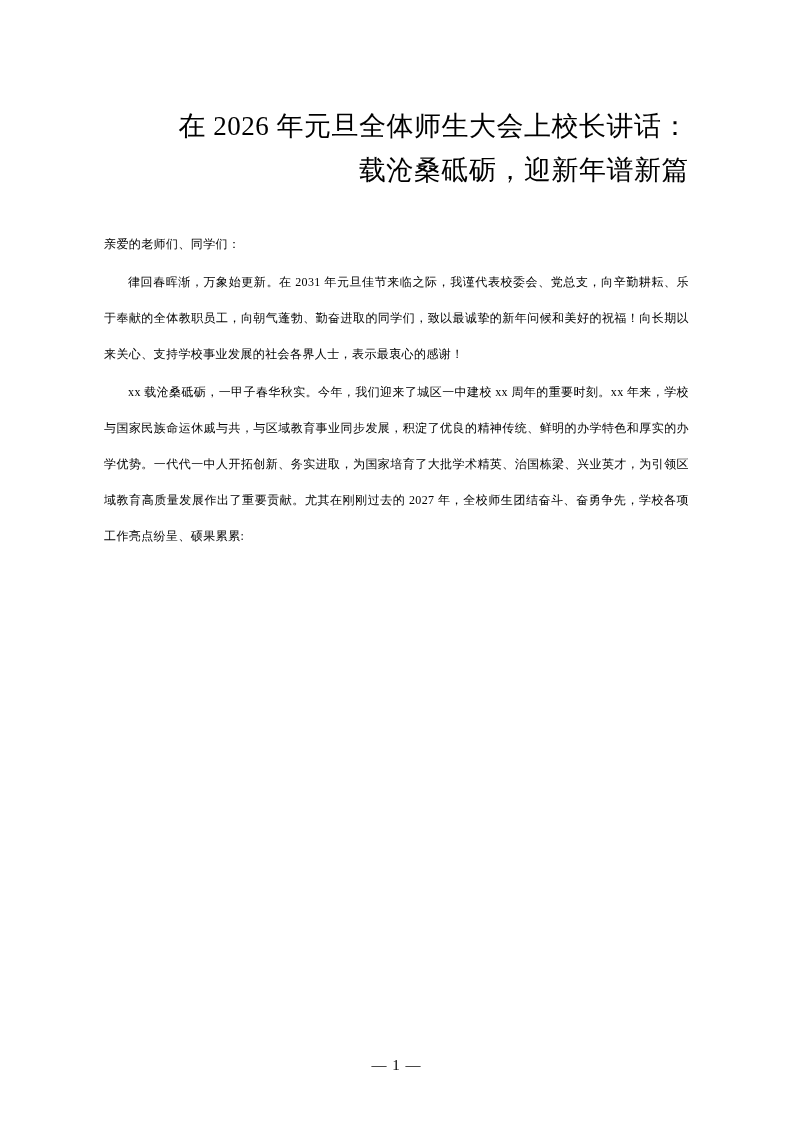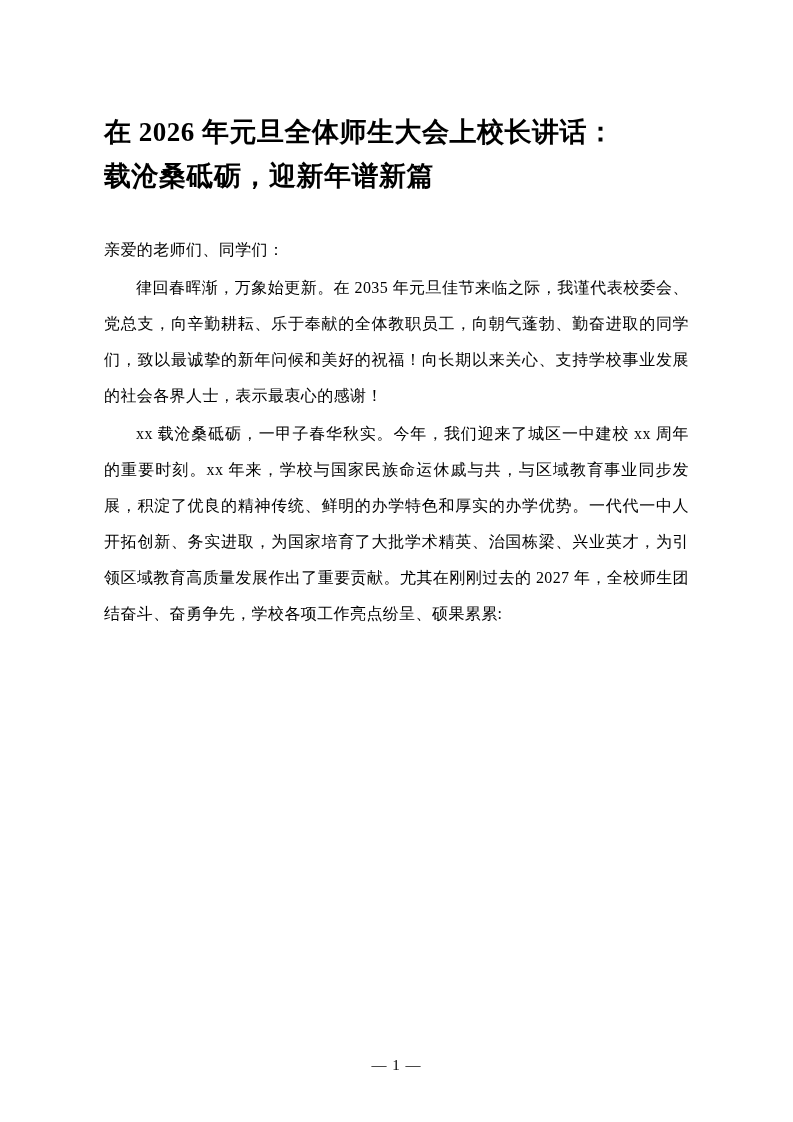--- a/index.html
+++ b/index.html
@@ -14,35 +14,35 @@
   .page {
     width: 793px;
     height: 1122px;
     box-sizing: border-box;
     position: relative;
     background: #ffffff;
     padding: 96px 104px 40px 104px;
     overflow: hidden;
   }
   .doc-title {
-    text-align: left;
-    font-weight: bold;
+    text-align: right;
+    font-weight: normal;
     font-size: 27px;
     line-height: 44px;
     letter-spacing: 0.5px;
-    margin: 14px 0 34px 0;
+    margin: 8px 0 34px 0;
     font-family: "Liberation Serif", "DejaVu Serif", serif;
   }
   .doc-title .title-line {
     display: block;
     white-space: nowrap;
   }
   .body-text p {
     margin: 0 0 2px 0;
-    font-size: 16px;
+    font-size: 12px;
     line-height: 36px;
     text-align: justify;
     text-justify: inter-ideograph;
     letter-spacing: 0.4px;
   }
   .indent-2 {
     text-indent: 2em;
   }
   .indent-0 {
     text-indent: 0;
@@ -63,19 +63,19 @@
 
 <div class="page">
 
   <h1 class="doc-title">
     <span class="title-line">在 2026 年元旦全体师生大会上校长讲话：</span>
     <span class="title-line">载沧桑砥砺，迎新年谱新篇</span>
   </h1>
 
   <div class="body-text">
     <p class="indent-0">亲爱的老师们、同学们：</p>
-    <p class="indent-2">律回春晖渐，万象始更新。在 2035 年元旦佳节来临之际，我谨代表校委会、党总支，向辛勤耕耘、乐于奉献的全体教职员工，向朝气蓬勃、勤奋进取的同学们，致以最诚挚的新年问候和美好的祝福！向长期以来关心、支持学校事业发展的社会各界人士，表示最衷心的感谢！</p>
+    <p class="indent-2">律回春晖渐，万象始更新。在 2031 年元旦佳节来临之际，我谨代表校委会、党总支，向辛勤耕耘、乐于奉献的全体教职员工，向朝气蓬勃、勤奋进取的同学们，致以最诚挚的新年问候和美好的祝福！向长期以来关心、支持学校事业发展的社会各界人士，表示最衷心的感谢！</p>
     <p class="indent-2">xx 载沧桑砥砺，一甲子春华秋实。今年，我们迎来了城区一中建校 xx 周年的重要时刻。xx 年来，学校与国家民族命运休戚与共，与区域教育事业同步发展，积淀了优良的精神传统、鲜明的办学特色和厚实的办学优势。一代代一中人开拓创新、务实进取，为国家培育了大批学术精英、治国栋梁、兴业英才，为引领区域教育高质量发展作出了重要贡献。尤其在刚刚过去的 2027 年，全校师生团结奋斗、奋勇争先，学校各项工作亮点纷呈、硕果累累:</p>
   </div>
 
   <div class="page-number">— 1 —</div>
 
 </div>
 
 </body></html>

